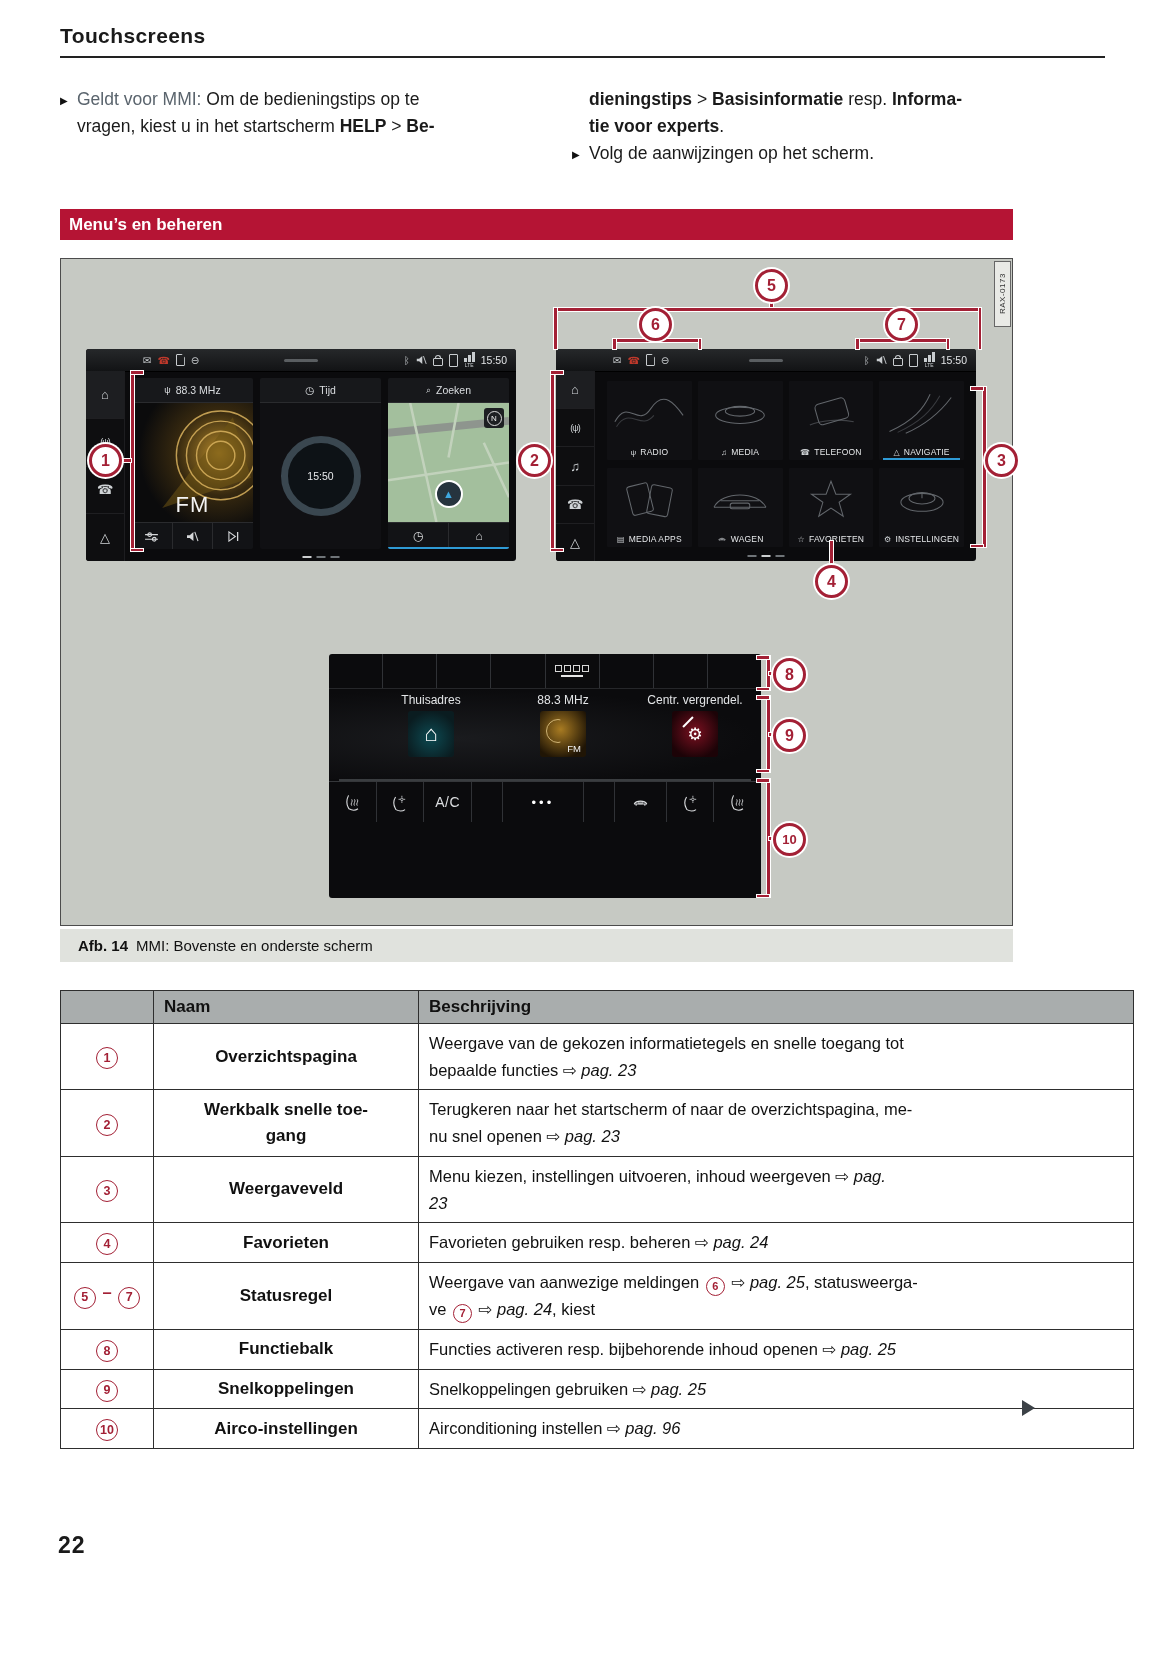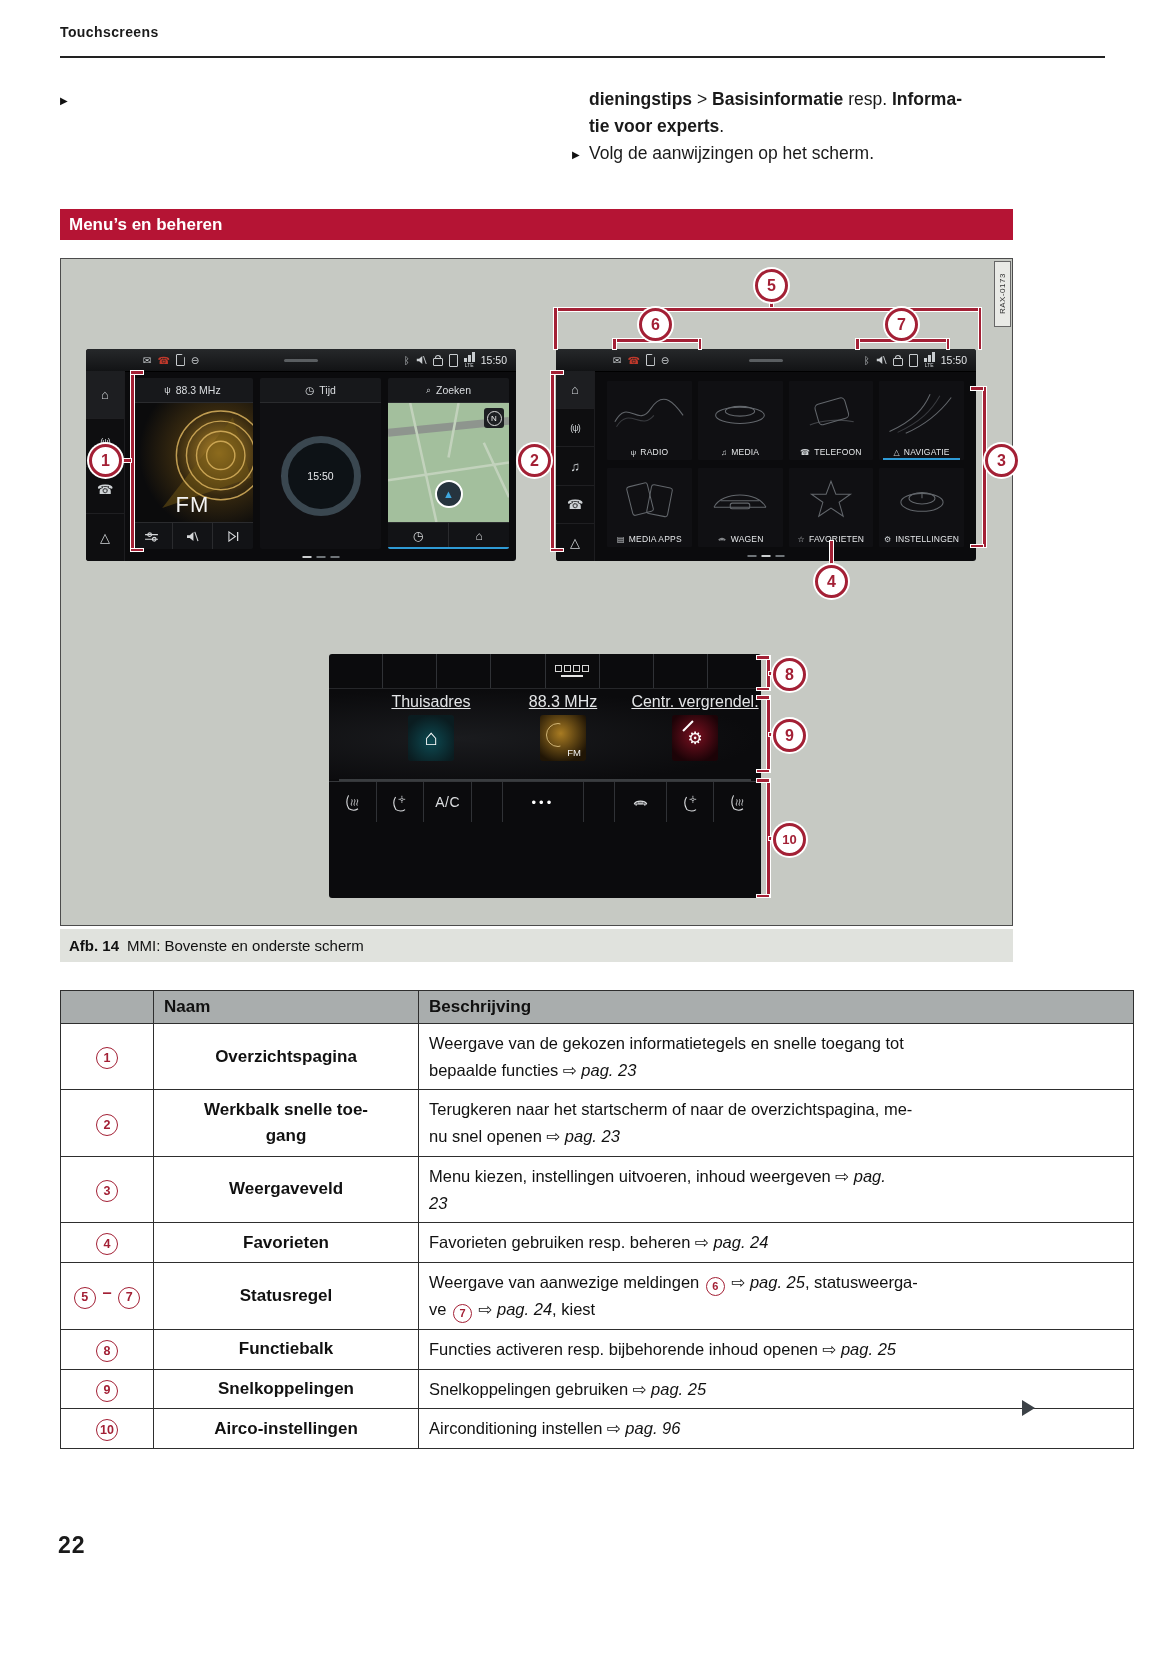--- a/index.html
+++ b/index.html
@@ -1,20 +1,20 @@
 <!DOCTYPE html>
 <html><head>
 <meta charset="utf-8">
 <style>
   html,body{margin:0;padding:0;background:#ffffff;}
   .page{position:relative;width:1165px;height:1653px;background:#fff;
         font-family:"Liberation Sans","DejaVu Sans",sans-serif;color:#1a1a1a;overflow:hidden;}
 
   
-  .h1{position:absolute;left:60px;top:24px;font-size:14px;font-weight:700;letter-spacing:.4px;}
+  .h1{position:absolute;left:60px;top:24px;font-size:21px;font-weight:700;letter-spacing:.4px;}
   .hrule{position:absolute;left:60px;top:56px;width:1045px;height:2px;background:#222;}
 
   
   .col{position:absolute;top:86px;width:452px;font-size:17.5px;line-height:27px;}
   .col.left{left:60px}.col.right{left:572px}
   .li{position:relative;padding-left:17px;margin:0 0 2px 0;}
   .blt{position:absolute;left:0;top:1px;font-size:10px;color:#111;}
   .cont{margin:0;padding-left:17px;}
   .seg-b{font-weight:700}.seg-g{color:#5a646d}.seg-i{font-style:italic}
   .seg-n{display:inline-flex;width:17px;height:17px;border:1.5px solid #a32035;border-radius:50%;
@@ -104,21 +104,21 @@
   
   .funcbar{height:34px;display:flex;border-bottom:1px solid #26272a;}
   .fslot{flex:1;border-right:1px solid #303236;display:flex;flex-direction:column;align-items:center;justify-content:center;gap:3px;}
   .fslot:last-child{border-right:none}
   .sq4{display:flex;gap:2px;}
   .sq4 i{width:5px;height:5px;border:1px solid #d8d8d8;display:block;}
   .fline{width:22px;height:2px;background:#e6e6e6;}
   .shorts{height:86px;display:flex;align-items:flex-start;padding:4px 0 0 56px;gap:40px;position:relative;
           background:radial-gradient(ellipse at 30% 55%,#1a1b1e 0%,#0b0b0d 70%);}
   .shitem{width:92px;display:flex;flex-direction:column;align-items:center;}
-  .shlab{font-size:16px;color:#e3e5e7;margin-bottom:4px;white-space:nowrap;text-decoration:underline;}
+  .shlab{font-size:12px;color:#e3e5e7;margin-bottom:4px;white-space:nowrap;}
   .shicon{width:46px;height:46px;border-radius:3px;display:flex;align-items:center;justify-content:center;position:relative;color:#fff;}
   .shicon.home{background:radial-gradient(circle at 50% 58%,#0d4a52 0%,#0a1c20 75%);font-size:22px;}
   .shicon.fmgold{background:radial-gradient(circle at 45% 40%,#a87b22 0%,#201505 78%);}
   .shicon.fmgold .fmtxt{position:absolute;bottom:3px;right:5px;font-size:9.5px;color:#f2f2f2;}
   .shicon.fmgold::before{content:"";position:absolute;left:6px;top:8px;width:22px;height:22px;border:1.5px solid rgba(240,214,150,.75);
         border-radius:50%;clip-path:polygon(0 0,60% 0,60% 100%,0 100%);}
   .shicon.tools{background:radial-gradient(circle at 50% 45%,#7a1020 0%,#1c0307 78%);font-size:17px;}
   .shicon.tools::after{content:"";position:absolute;left:9px;top:10px;width:14px;height:2px;background:#fff;transform:rotate(-45deg);}
   .divline{height:2px;background:#3a3d40;margin:0 10px;}
   .aircon{position:relative;height:80px;}
@@ -134,21 +134,21 @@
   .bdots{font-size:13px;letter-spacing:3px;color:#fff;}
 
   
   .co{position:absolute;width:27px;height:27px;border:3px solid #a32035;border-radius:50%;background:#fff;
       color:#a32035;font-weight:700;font-size:16px;display:flex;align-items:center;justify-content:center;
       box-shadow:0 0 0 2px #fff;z-index:5;}
   .ln{position:absolute;background:#a32035;box-shadow:0 0 0 1px #fff;z-index:4;}
 
   
   .caption{position:absolute;left:60px;top:929px;width:953px;height:33px;background:#e0e2dd;
-           font-size:15px;line-height:33px;padding-left:9px;box-sizing:border-box;color:#111;}
+           font-size:15px;line-height:33px;padding-left:18px;box-sizing:border-box;color:#111;}
   .caption b{margin-right:8px;}
 
   
   table.tbl{position:absolute;left:60px;top:990px;width:1074px;border-collapse:collapse;font-size:16.5px;color:#111;}
   .tbl td,.tbl th{border:1.5px solid #2e2e2e;vertical-align:middle;}
   .tbl thead th{background:#a9adad;font-size:17px;font-weight:700;text-align:left;height:32px;padding:0 10px;}
   .tbl thead th.c0{width:72px;}
   .tbl td.c0{width:72px;text-align:center;color:#a32035;font-weight:700;}
   .tbl td.c0 .seg-n{width:20px;height:20px;font-size:12.5px;border-width:1.7px;}
   .tbl td.c1{width:248px;text-align:center;font-weight:700;font-size:17px;padding:6px 8px;line-height:1.55;}
@@ -200,20 +200,21 @@
 </svg>
 
 <div class="page">
 
   <div class="h1">Touchscreens</div>
   <div class="hrule"></div>
 
   <div class="col left">
     <p class="li">
       <span class="blt">▶</span>
+      <span><span class="seg-g">Geldt voor MMI: </span><span class="seg-p">Om de bedieningstips op te</span><br><span class="seg-p">vragen, kiest u in het startscherm </span><span class="seg-b">HELP</span><span class="seg-p"> &gt; </span><span class="seg-b">Be-</span></span>
     </p>
   </div>
   <div class="col right">
     <p class="cont"><span class="seg-b">dieningstips</span><span class="seg-p"> &gt; </span><span class="seg-b">Basisinformatie</span><span class="seg-p"> resp. </span><span class="seg-b">Informa-</span><br><span class="seg-b">tie voor experts</span><span class="seg-p">.</span></p>
     <p class="li">
       <span class="blt">▶</span>
       <span><span class="seg-p">Volg de aanwijzingen op het scherm.</span></span>
     </p>
   </div>
 

